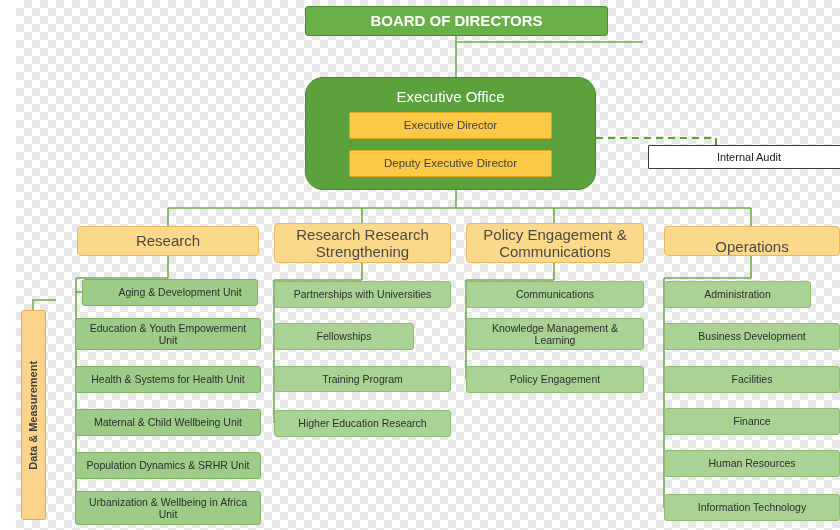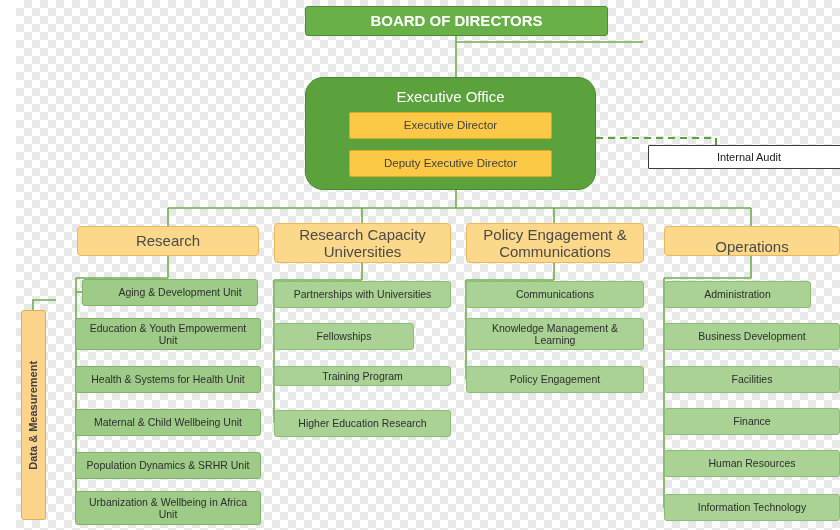--- a/index.html
+++ b/index.html
@@ -178,21 +178,21 @@
 
   <div class="node white" style="left:632px;top:145px;width:202px;height:24px;">
     <span>Internal Audit</span>
   </div>
 
   <div class="node cream" style="left:61px;top:226px;width:182px;height:30px;">
     <span>Research</span>
   </div>
 
   <div class="node cream" style="left:258px;top:223px;width:177px;height:40px;padding:0 6px;">
-    <span>Research Capacity Universities</span>
+    <span>Research Research Strengthening</span>
   </div>
 
   <div class="node cream" style="left:450px;top:223px;width:178px;height:40px;padding:0 6px;">
     <span>Policy Engagement &amp; Communications</span>
   </div>
 
   <div class="node cream" style="left:648px;top:226px;width:176px;height:30px;align-items:flex-end;">
     <span>Operations</span>
   </div>
 
@@ -218,21 +218,21 @@
   <div class="node green" style="left:59px;top:491px;width:186px;height:34px;padding:0 13px;">
     <span>Urbanization &amp; Wellbeing in Africa Unit</span>
   </div>
 
   <div class="node greenlt" style="left:258px;top:281px;width:177px;height:27px;">
     <span>Partnerships with Universities</span>
   </div>
   <div class="node greenlt" style="left:258px;top:323px;width:140px;height:27px;">
     <span>Fellowships</span>
   </div>
-  <div class="node greenlt" style="left:258px;top:366px;width:177px;height:20px;">
+  <div class="node greenlt" style="left:258px;top:366px;width:177px;height:26px;">
     <span>Training Program</span>
   </div>
   <div class="node greenlt" style="left:258px;top:410px;width:177px;height:27px;">
     <span>Higher Education Research</span>
   </div>
 
   <div class="node greenlt" style="left:450px;top:281px;width:178px;height:27px;">
     <span>Communications</span>
   </div>
   <div class="node greenlt" style="left:450px;top:318px;width:178px;height:32px;padding:10px 4px;">

